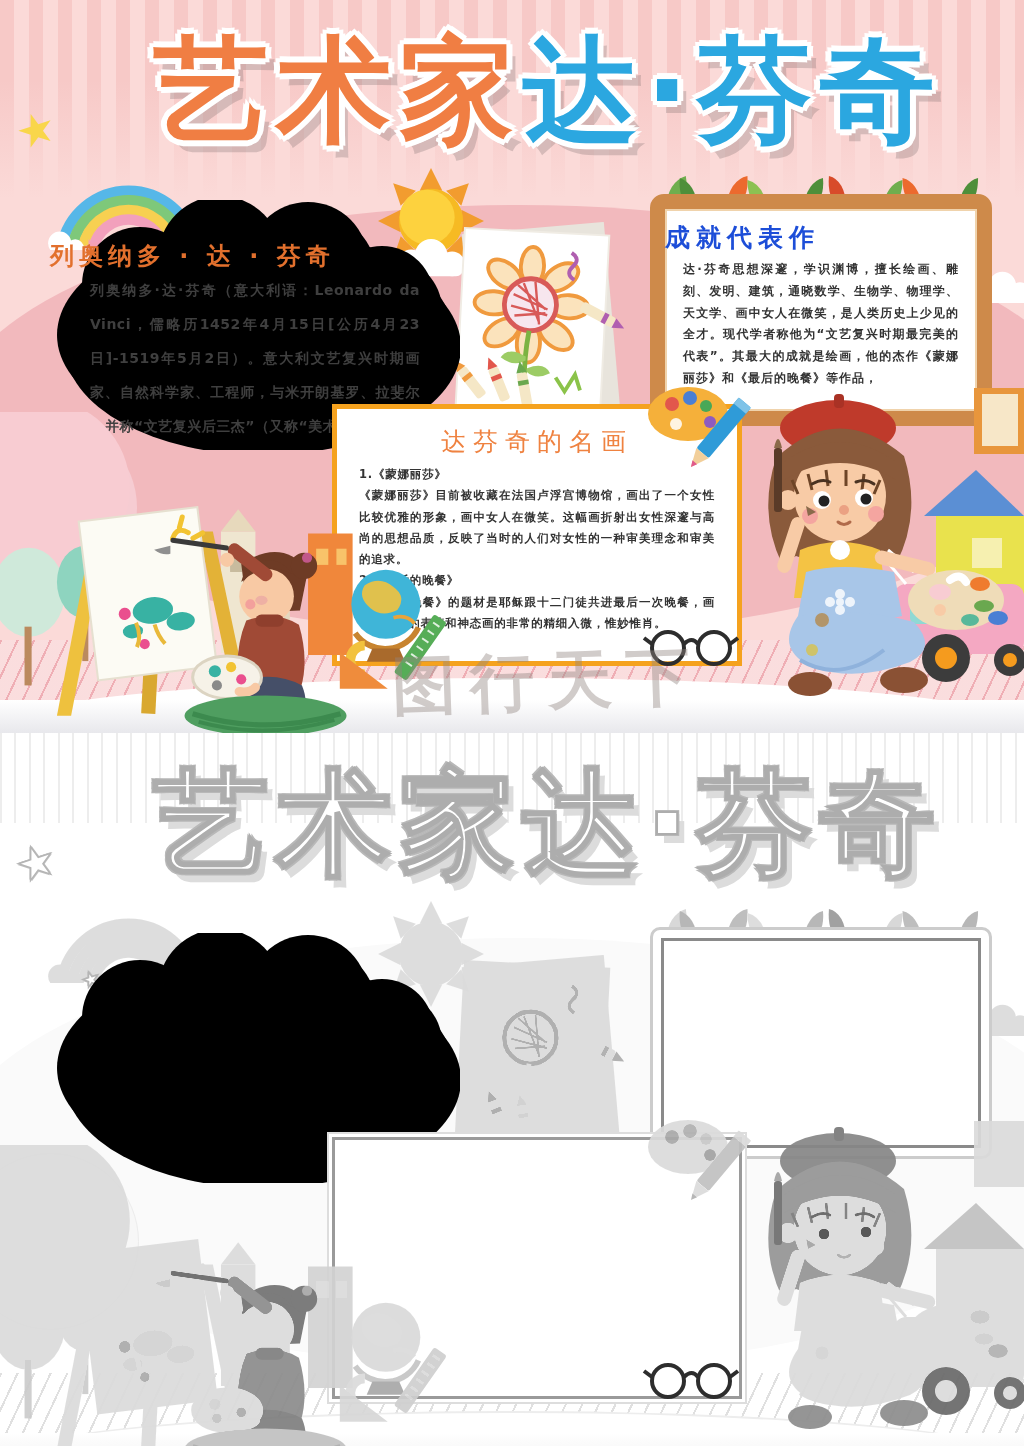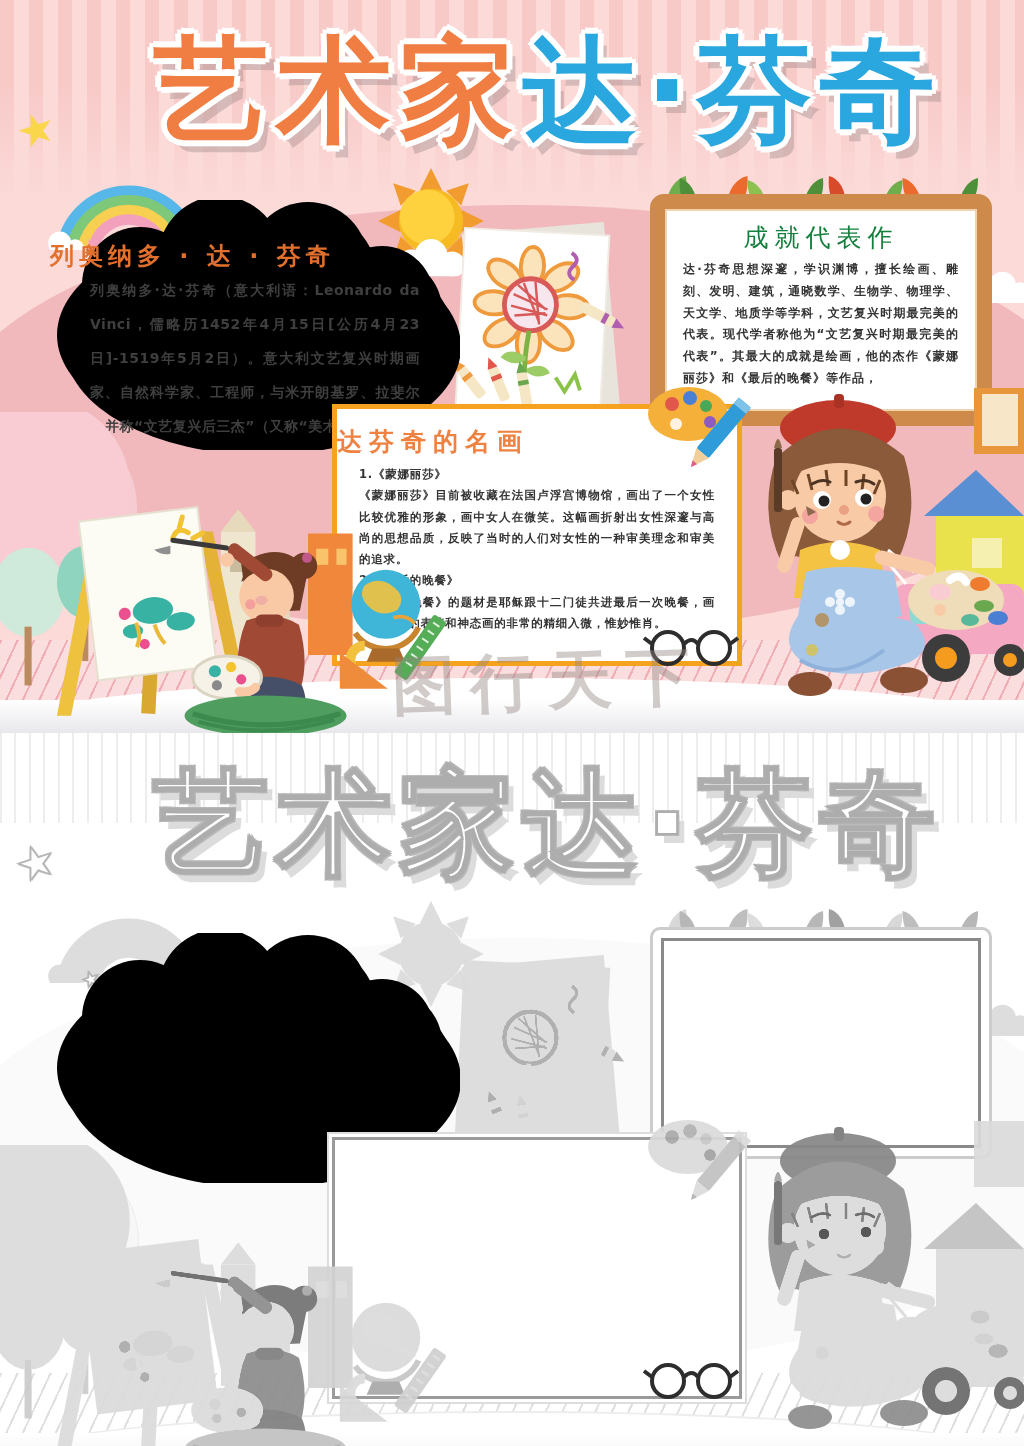--- a/index.html
+++ b/index.html
@@ -64,31 +64,31 @@
     font-size:24px;font-weight:900;color:#e2702d;letter-spacing:5px;}
   .bio-body{position:absolute;left:40px;right:40px;top:74px;
     font-size:14px;line-height:2.42;letter-spacing:.5px;color:#3f3f3f;
     font-weight:600;text-align:justify;text-align-last:center;}
 
   
   .leaves{position:absolute;left:652px;top:168px;width:338px;height:40px;}
   .ach-panel{position:absolute;left:650px;top:194px;width:342px;height:232px;box-sizing:border-box;
     background:#ffffff;border:15px solid #ce8a4a;border-radius:14px;
     box-shadow:inset 0 0 0 2px #f0d3ac;}
-  .ach-title{margin-top:12px;text-align:center;font-size:25px;font-weight:400;
-    color:#15803d;letter-spacing:6px;}
+  .ach-title{margin-top:12px;font-size:25px;font-weight:700;
+    color:#1d4ed8;letter-spacing:6px;}
   .ach-body{padding:5px 18px 0;font-size:12px;line-height:1.82;letter-spacing:1px;
     color:#333;font-weight:600;text-align:justify;}
   .bw .ach-panel{border:3px solid #cccccc;box-shadow:none;border-radius:10px;}
   .bw .ach-panel::after{content:"";position:absolute;inset:8px;border:3px solid #8a8a8a;}
 
   
   .paint-panel{position:absolute;left:332px;top:404px;width:410px;height:262px;box-sizing:border-box;
     background:#ffffff;border:5px solid #f5a21e;}
-  .paint-title{margin-top:16px;font-size:25px;font-weight:700;
+  .paint-title{margin-top:16px;text-align:center;font-size:25px;font-weight:400;
     color:#ef8240;letter-spacing:7px;}
   .paint-body{padding:6px 22px 0;font-size:11.5px;line-height:1.85;letter-spacing:.8px;
     color:#333;font-weight:600;}
   .paint-item-h{font-weight:700;}
   .paint-item-t{text-align:justify;}
   .bw .paint-panel{border:3px solid #9a9a9a;box-shadow:0 0 0 3px #ffffff,0 0 0 5px #dddddd;}
 
   
   .watermark{position:absolute;left:392px;top:638px;z-index:40;
     font-family:"DejaVu Serif","Liberation Serif",serif;font-size:64px;font-weight:bold;
@@ -399,21 +399,21 @@
 
     <svg class="art z4" style="left:444px;top:222px;width:184px;height:212px">
         <use href="#sym-paper"></use>
       </svg>
 
     <svg class="leaves z5">
         <use href="#sym-leaves"></use>
       </svg>
     <div class="ach-panel z6">
       <div class="ach-title">成就代表作</div>
-      <div class="ach-body">达·芬奇思想深邃，学识渊博，擅长绘画、雕刻、发明、建筑，通晓数学、生物学、物理学、天文学、地质学等学科，文艺复兴时期最完美的代表。现代学者称他为“文艺复兴时期最完美的代表”。其最大的成就是绘画，他的杰作《蒙娜丽莎》和《最后的晚餐》等作品，</div>
+      <div class="ach-body">达·芬奇思想深邃，学识渊博，擅长绘画、雕刻、发明、建筑，通晓数学、生物学、物理学、天文学、画中女人在微笑，是人类历史上少见的全才。现代学者称他为“文艺复兴时期最完美的代表”。其最大的成就是绘画，他的杰作《蒙娜丽莎》和《最后的晚餐》等作品，</div>
     </div>
 
     <div class="paint-panel z6">
       <div class="paint-title">达芬奇的名画</div>
       <div class="paint-body">
         <div class="paint-item-h">1.《蒙娜丽莎》</div>
         <div class="paint-item-t">《蒙娜丽莎》目前被收藏在法国卢浮宫博物馆，画出了一个女性比较优雅的形象，画中女人在微笑。这幅画折射出女性深邃与高尚的思想品质，反映了当时的人们对女性的一种审美理念和审美的追求。</div>
         <div class="paint-item-h">2.《最后的晚餐》</div>
         <div class="paint-item-t">《最后的晚餐》的题材是耶稣跟十二门徒共进最后一次晚餐，画中的人物的表情和神态画的非常的精细入微，惟妙惟肖。</div>
       </div>

